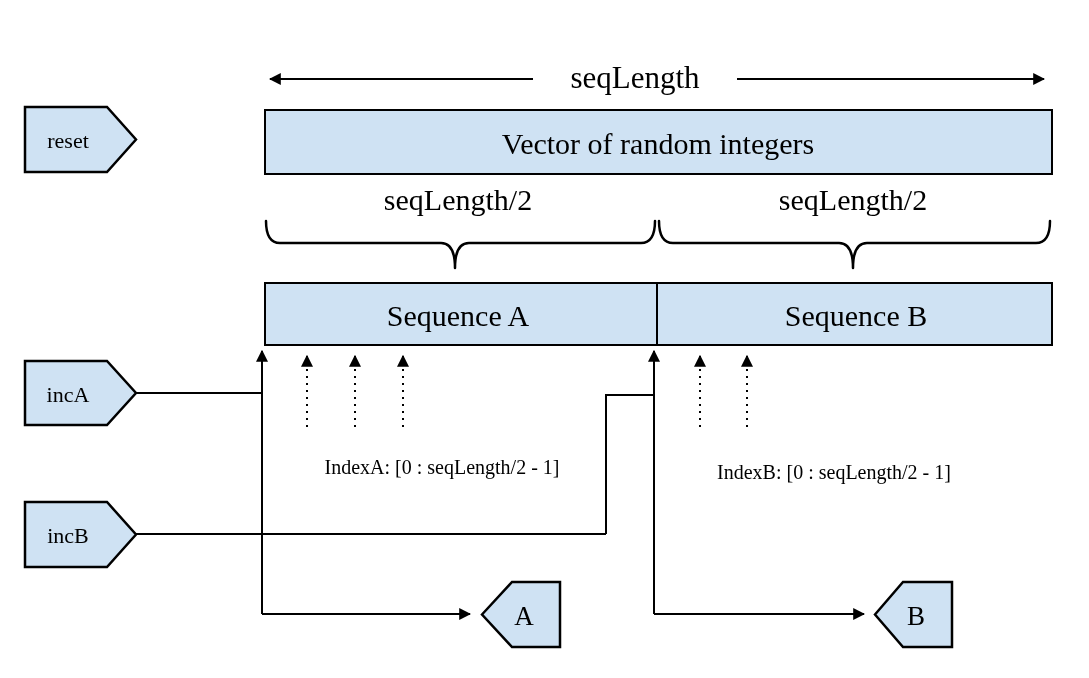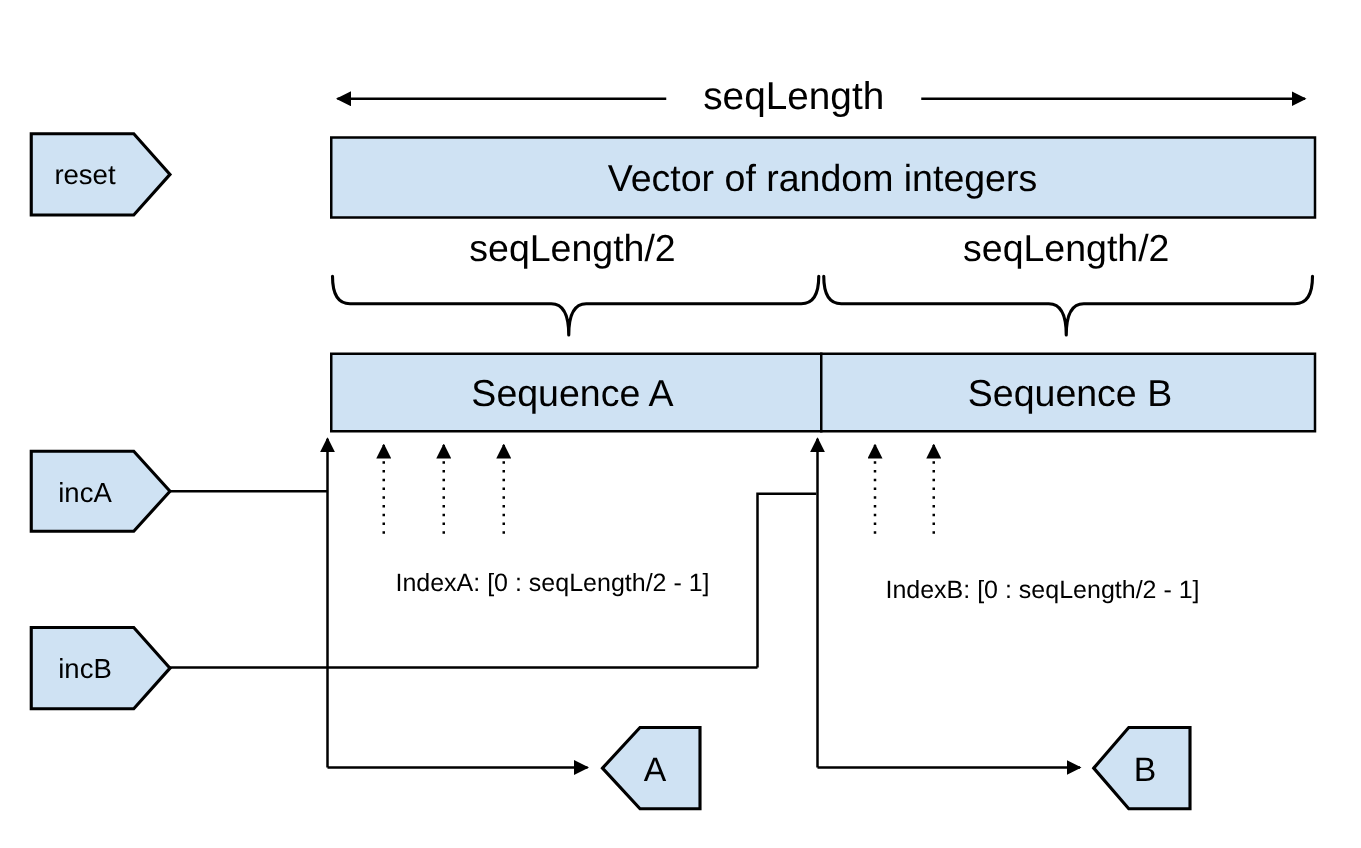--- a/index.html
+++ b/index.html
@@ -4,21 +4,21 @@
 <style>
   :root{
     --shape-fill:#cfe2f3;
     --stroke:#000000;
     --text:#000000;
     --bg:#ffffff;
   }
   html,body{margin:0;padding:0;background:var(--bg);}
   .stage{
     position:relative;width:1089px;height:678px;background:var(--bg);
-    font-family:Liberation Sans, sans-serif;overflow:hidden;
+    font-family:Liberation Serif, serif;overflow:hidden;
   }
   svg{display:block;}
   .shape{fill:var(--shape-fill);stroke:var(--stroke);stroke-width:2.5;}
   .box{fill:var(--shape-fill);stroke:var(--stroke);stroke-width:2;}
   .wire{stroke:var(--stroke);stroke-width:2;fill:none;}
   .wire-dotted{stroke:var(--stroke);stroke-width:2;fill:none;stroke-dasharray:2 5;}
   .brace{stroke:var(--stroke);stroke-width:2.5;fill:none;stroke-linejoin:round;stroke-linecap:round;}
   text{fill:var(--text);}
   .t-big{font-size:30px;}
   .t-arrowtitle{font-size:31px;}

